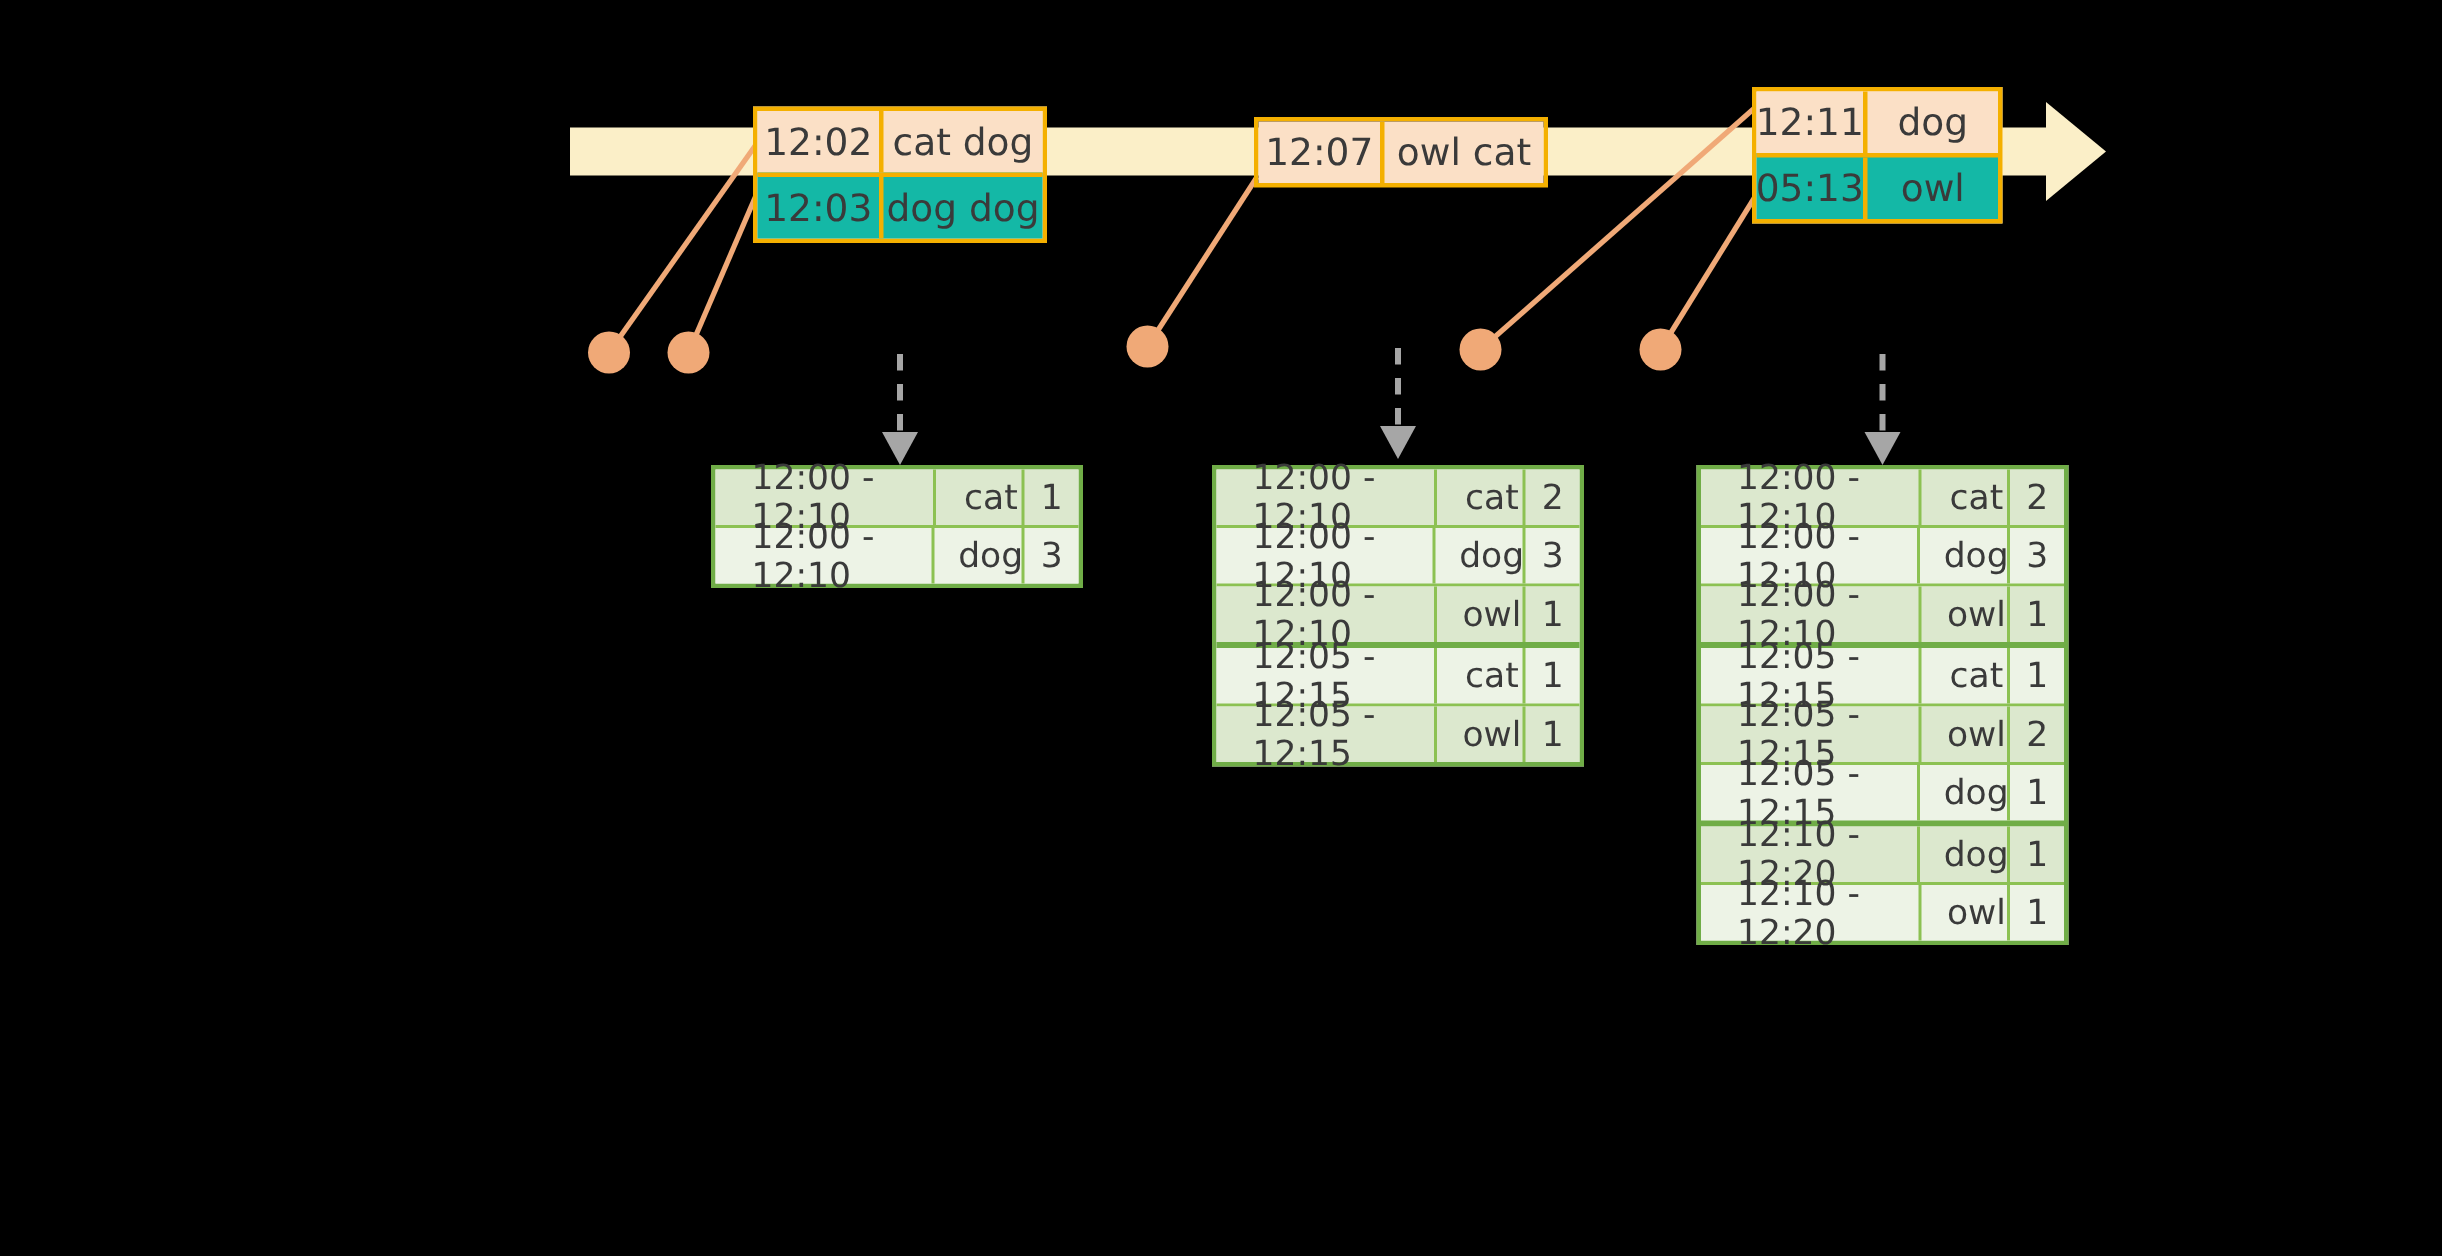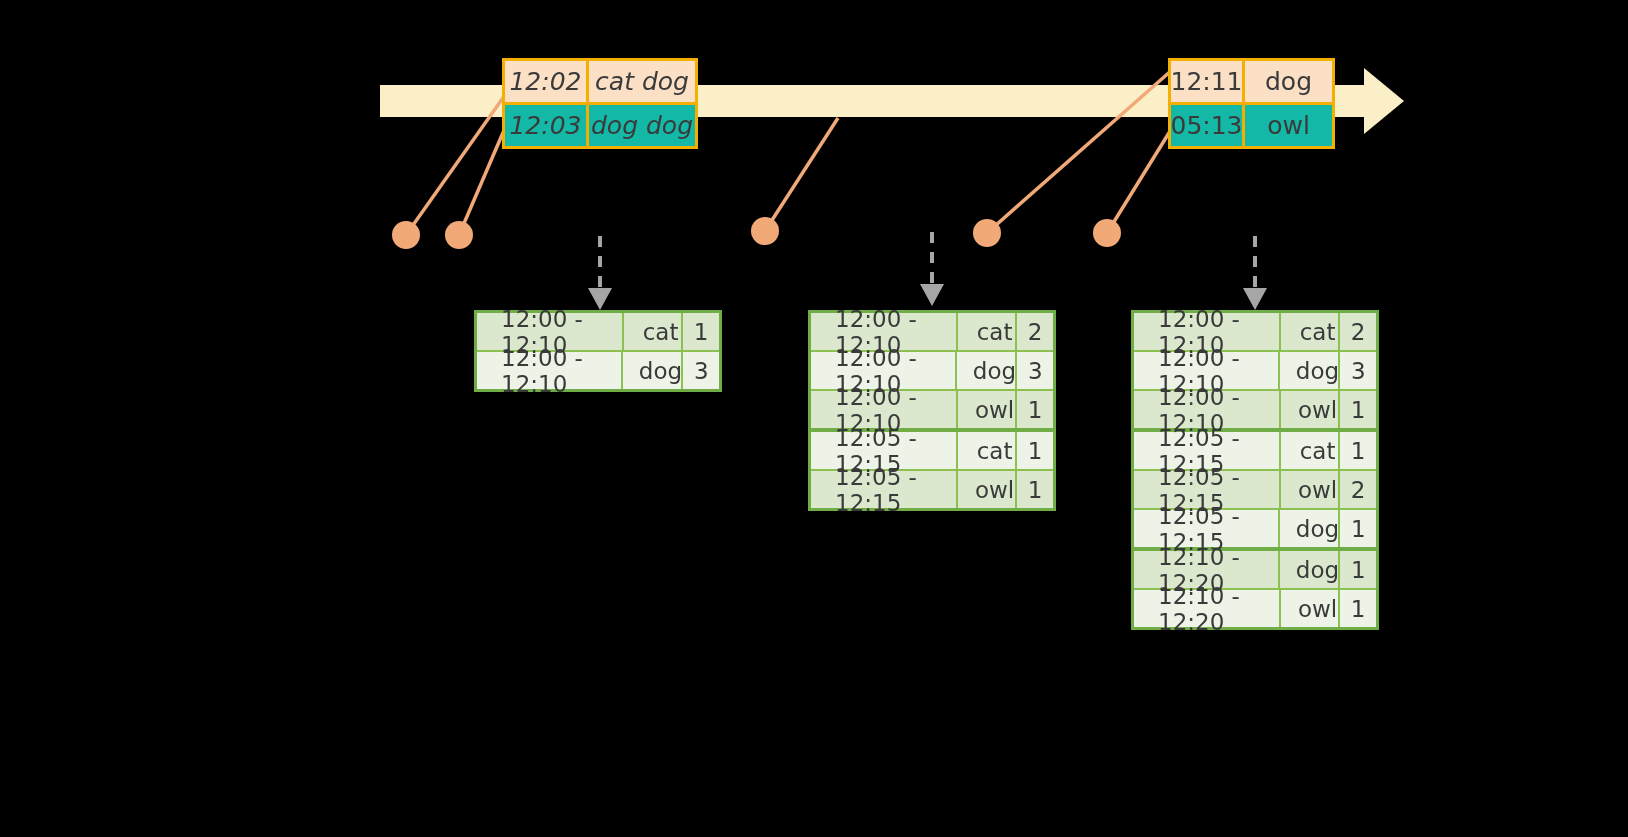--- a/index.html
+++ b/index.html
@@ -63,21 +63,21 @@
     box-sizing: border-box;
     display: flex;
     align-items: center;
     justify-content: center;
     font-size: 25px;
     color: #3a3a3a;
     flex: 1;
   }
 
   
-  #event-box-1 { left: 502px; top: 58px; width: 196px; font-style: italic; }
+  #event-box-1 { left: 502px; top: 71px; width: 196px; }
   #event-box-1 .ev-time { width: 84px; height: 41px; }
   #event-box-2 { left: 836px; top: 78px; width: 196px; }
   #event-box-2 .ev-time { width: 84px; height: 41px; }
   #event-box-3 { left: 1168px; top: 58px; width: 167px; }
   #event-box-3 .ev-time { width: 74px; height: 41px; }
 
   
   .result-table {
     position: absolute;
     border: 3px solid #70AD47;
@@ -158,20 +158,26 @@
     <div class="event-row shade-dark">
       <div class="ev-time">12:02</div>
       <div class="ev-words">cat dog</div>
     </div>
     <div class="event-row shade-light">
       <div class="ev-time">12:03</div>
       <div class="ev-words">dog dog</div>
     </div>
   </div>
 
+  <div class="event-box" id="event-box-2">
+    <div class="event-row shade-dark">
+      <div class="ev-time">12:07</div>
+      <div class="ev-words">owl cat</div>
+    </div>
+  </div>
 
   <div class="event-box" id="event-box-3">
     <div class="event-row shade-dark">
       <div class="ev-time">12:11</div>
       <div class="ev-words">dog</div>
     </div>
     <div class="event-row shade-light">
       <div class="ev-time">05:13</div>
       <div class="ev-words">owl</div>
     </div>

